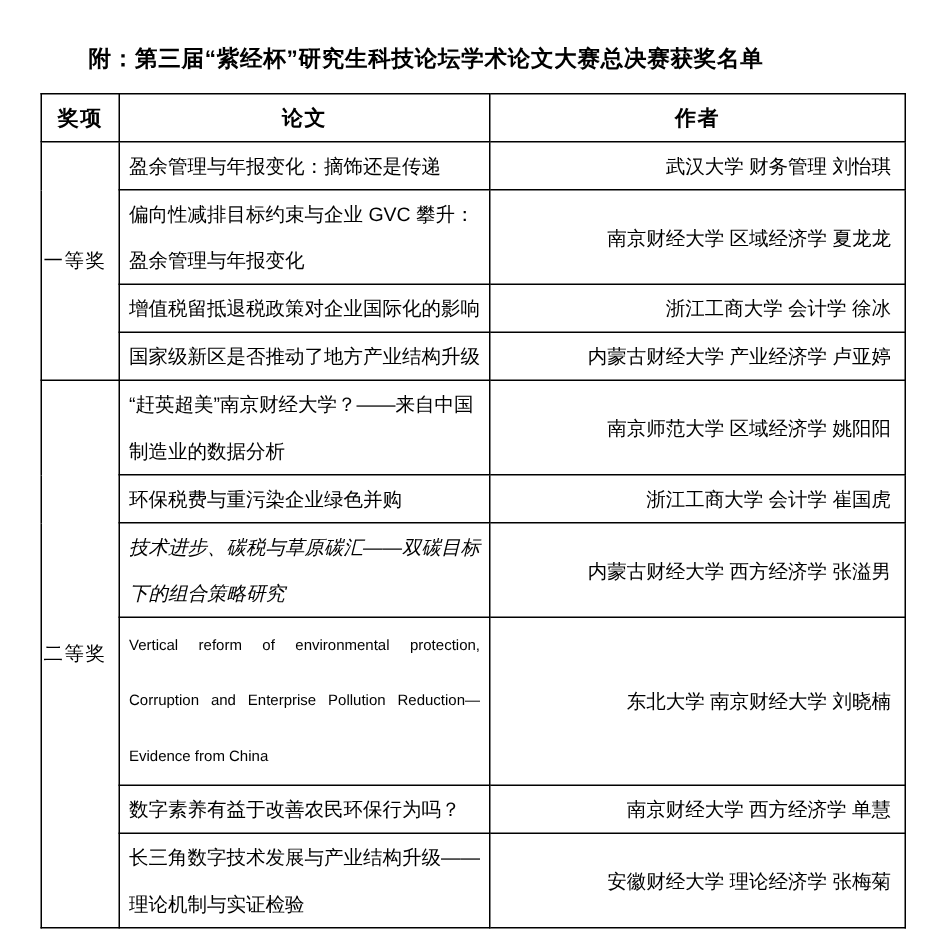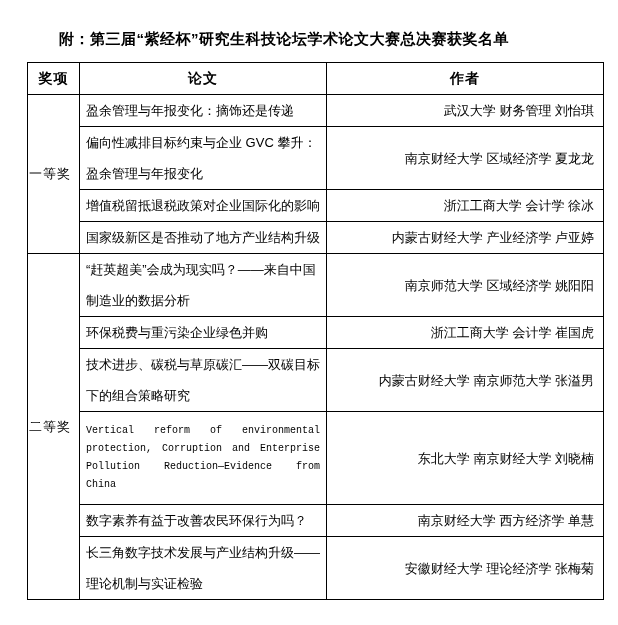--- a/index.html
+++ b/index.html
@@ -48,23 +48,23 @@
     letter-spacing: 1px;
   }
   td.paper-cell {
     font-size: 13px;
     line-height: 31px;
     padding: 0 6px;
     vertical-align: middle;
     text-align: left;
   }
   td.paper-cell.en {
-    font-family: Liberation Mono, monospace;
+    font-family: Liberation Sans, sans-serif;
     font-size: 10px;
-    line-height: 18px;
+    line-height: 37px;
     text-align: justify;
   }
   td.author-cell {
     font-size: 13px;
     line-height: 31px;
     padding: 0 9px;
     vertical-align: middle;
     text-align: right;
   }
 </style>
@@ -100,30 +100,30 @@
         <tr>
           <td class="paper-cell" style="height: 31px;">增值税留抵退税政策对企业国际化的影响</td>
           <td class="author-cell">浙江工商大学 会计学 徐冰</td>
         </tr>
         <tr>
           <td class="paper-cell" style="height: 31px;">国家级新区是否推动了地方产业结构升级</td>
           <td class="author-cell">内蒙古财经大学 产业经济学 卢亚婷</td>
         </tr>
         <tr>
           <td class="award-cell" rowspan="6">二等奖</td>
-          <td class="paper-cell" style="height: 62px;">“赶英超美”会成为现实吗？——来自中国制造业的数据分析</td>
+          <td class="paper-cell" style="height: 62px;">“赶英超美”南京财经大学？——来自中国制造业的数据分析</td>
           <td class="author-cell">南京师范大学 区域经济学 姚阳阳</td>
         </tr>
         <tr>
           <td class="paper-cell" style="height: 31px;">环保税费与重污染企业绿色并购</td>
           <td class="author-cell">浙江工商大学 会计学 崔国虎</td>
         </tr>
         <tr>
-          <td class="paper-cell" style="height: 62px;">技术进步、碳税与草原碳汇——双碳目标下的组合策略研究</td>
-          <td class="author-cell">内蒙古财经大学 南京师范大学 张溢男</td>
+          <td class="paper-cell" style="height: 62px; font-style: italic;">技术进步、碳税与草原碳汇——双碳目标下的组合策略研究</td>
+          <td class="author-cell">内蒙古财经大学 西方经济学 张溢男</td>
         </tr>
         <tr>
           <td class="paper-cell en" style="height: 93px;">Vertical reform of environmental protection, Corruption and Enterprise Pollution Reduction—Evidence from China</td>
           <td class="author-cell">东北大学 南京财经大学 刘晓楠</td>
         </tr>
         <tr>
           <td class="paper-cell" style="height: 31px;">数字素养有益于改善农民环保行为吗？</td>
           <td class="author-cell">南京财经大学 西方经济学 单慧</td>
         </tr>
         <tr>

